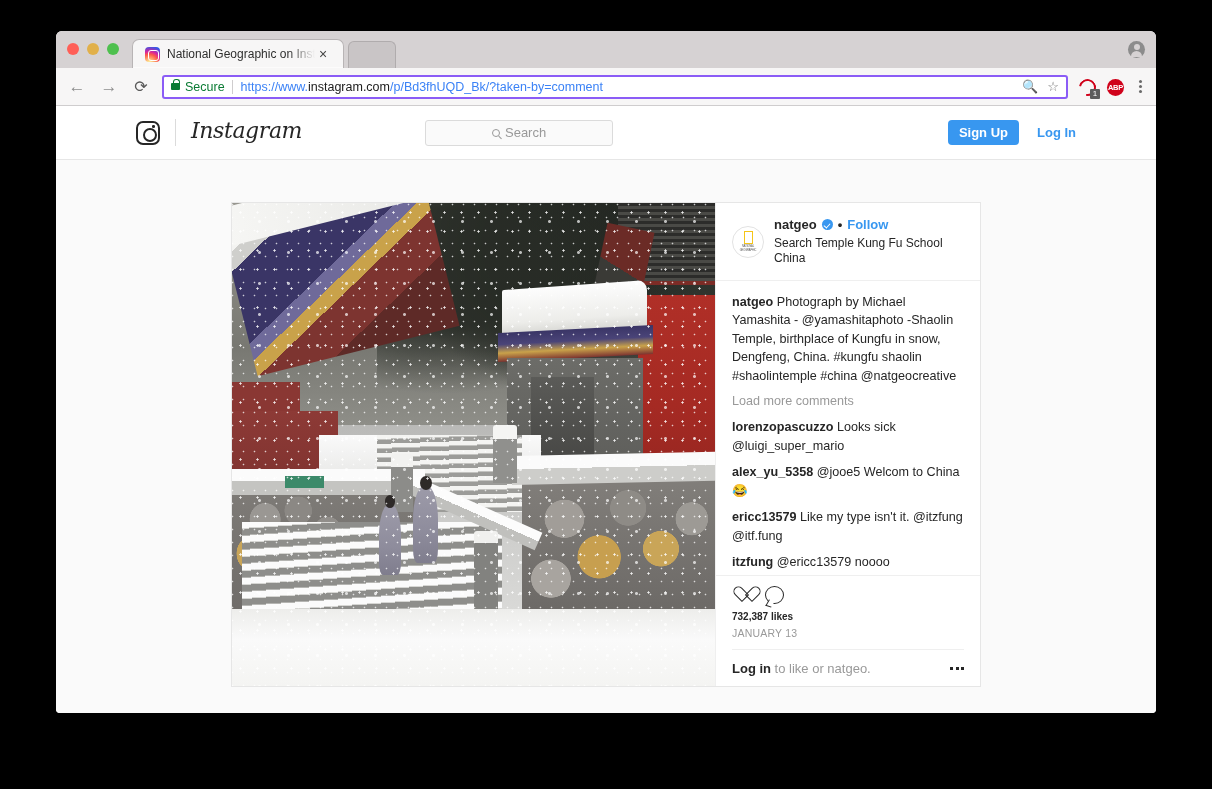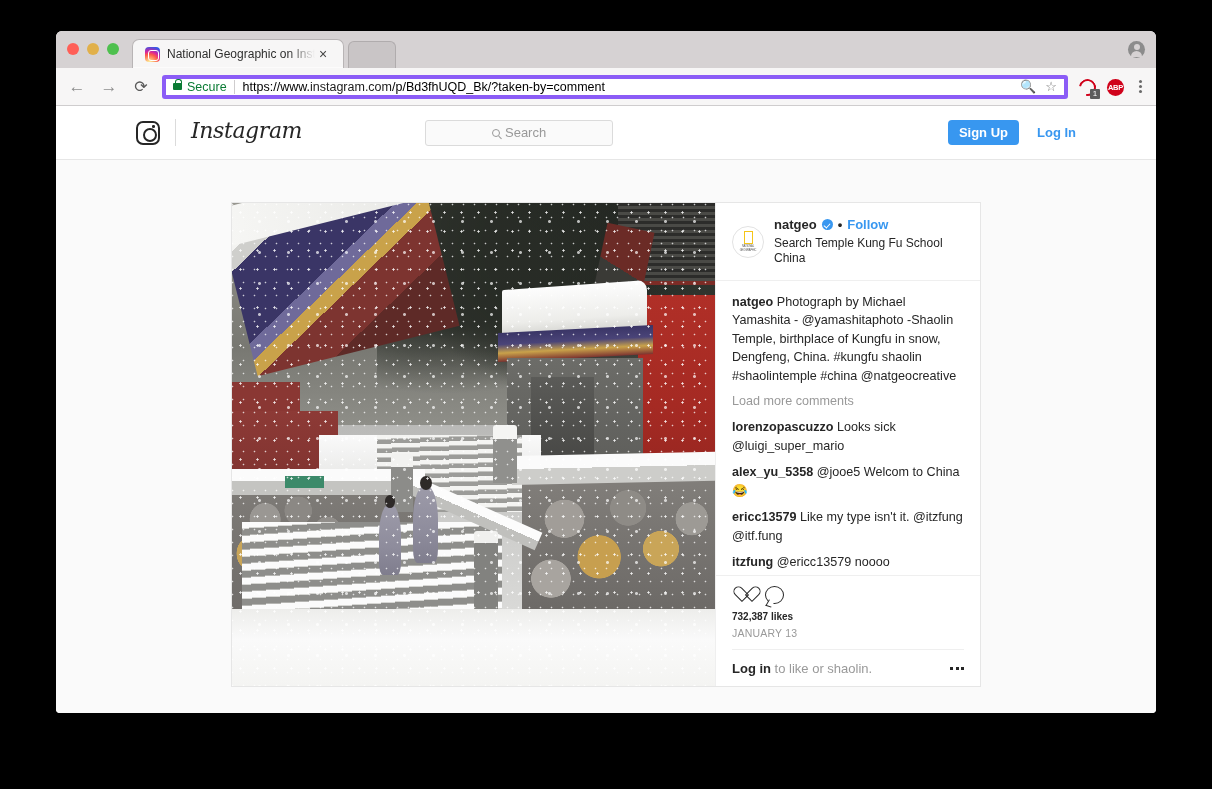--- a/index.html
+++ b/index.html
@@ -129,21 +129,21 @@
     display: flex; align-items: center; justify-content: center;
     color: #8e8e8e;
     font-size: 17px;
   }
   .navbtn.reload { color: #5a5a5a; font-size: 16px; }
 
   .omnibox {
     flex: 1 1 auto;
     height: 24px;
     background: #fff;
-    border: 4px solid #8b5cf6;
+    border: 2px solid #8b5cf6;
     border-radius: 3px;
     display: flex; align-items: center;
     padding: 0 7px;
     font-size: 12.5px;
     overflow: hidden;
   }
   .lock {
     width: 9px; height: 7px;
     background: #0a7b34;
     border-radius: 1px;
@@ -161,21 +161,21 @@
     border-radius: 3px 3px 0 0;
   }
   .secure-label { color: #0a7b34; font-size: 12.5px; margin-right: 7px; }
   .omni-sep {
     width: 1px; height: 14px;
     background: #cfcdce;
     margin-right: 8px;
   }
   .url { font-size: 12.5px; color: #9b9b9b; white-space: nowrap; }
   .url .strong { color: #202020; }
-  .url .dim { color: #000000; }
+  .url .dim { color: #3b82f6; }
 
   .omni-icons { display: flex; align-items: center; gap: 9px; margin-left: auto; padding-left: 8px; }
   .omni-ico { color: #777; font-size: 13px; }
 
   .ext-icons { display: flex; align-items: center; gap: 9px; }
   .ext {
     width: 19px; height: 19px;
     position: relative;
     display: flex; align-items: flex-end; justify-content: center;
   }
@@ -789,21 +789,21 @@
           </div>
 
           <div class="side-foot">
             <div class="actions">
               <span class="ico-heart"></span>
               <span class="ico-comment"></span>
             </div>
             <div class="likes">732,387 likes</div>
             <div class="date">JANUARY 13</div>
             <div class="login-bar">
-              <span class="login-text"><a href="#">Log in</a><span> to like or shaolin.</span></span>
+              <span class="login-text"><a href="#">Log in</a><span> to like or natgeo.</span></span>
               <span class="more-dots">
                 <i></i>
                 <i></i>
                 <i></i>
               </span>
             </div>
           </div>
 
         </div>
       </div>

